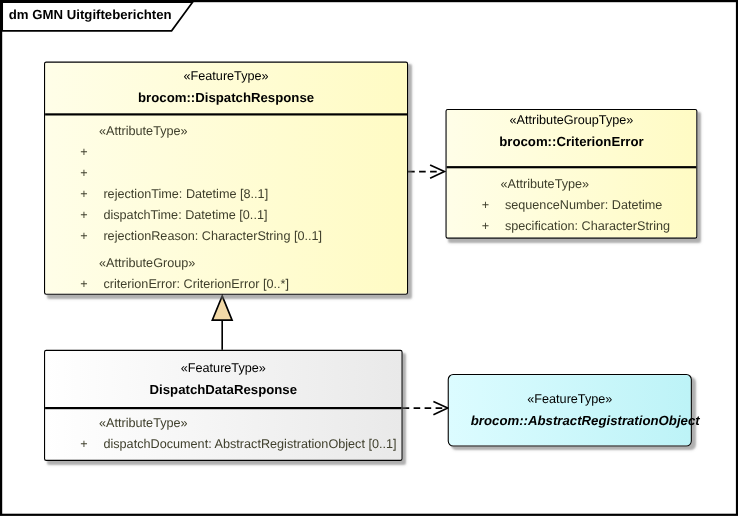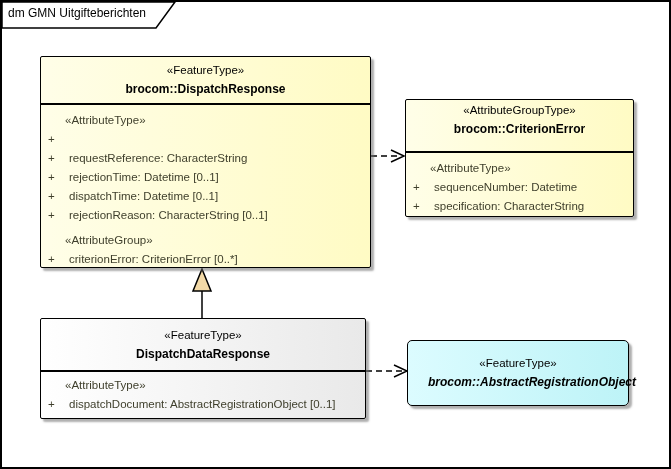--- a/index.html
+++ b/index.html
@@ -6,41 +6,41 @@
   body {
     width:671px; height:469px; position:relative; overflow:hidden;
     background:#ffffff;
     font-family:"Liberation Sans", sans-serif;
     -webkit-font-smoothing:antialiased;
   }
   svg.layer { position:absolute; left:0; top:0; width:671px; height:469px; }
 
   .frame-title {
     position:absolute; left:8px; top:6px;
-    font-size:12px; font-weight:normal; color:#000;
+    font-size:12px; font-weight:bold; color:#000;
   }
 
   .uml-class {
     position:absolute; box-sizing:border-box;
     border:1.5px solid #000; border-radius:2px;
     box-shadow:3px 3px 2px rgba(110,110,110,.55);
   }
   .fill-yellow { background:linear-gradient(90deg,#fffee8 0%,#fffbc4 100%); }
   .fill-gray   { background:linear-gradient(90deg,#ffffff 0%,#e9e9e9 100%); }
   .fill-cyan   { background:linear-gradient(90deg,#dcfcff 0%,#bdf3f7 100%); border-radius:5px; }
 
   .cls-header {
     text-align:center; border-bottom:2px solid #000;
     box-sizing:border-box;
   }
   .stereo { display:block; font-size:11.5px; color:#000; line-height:17px; }
   .cls-name { display:block; font-size:12px; font-weight:bold; color:#000; line-height:20px; }
   .cls-name.abstract { font-style:italic;padding-left:20px; }
 
-  .cls-body { font-size:11.5px; color:#3f3f2c; }
+  .cls-body { font-size:11.5px; color:#3f3f2c;margin-left:25px; }
   .sec-label { padding-left:24px; height:19px; line-height:19px; }
   .attr { position:relative; height:19px; line-height:19px; padding-left:28px; white-space:nowrap; }
   .attr .vis { position:absolute; left:7px; top:0; }
 
   .center-stack {
     display:flex; flex-direction:column; justify-content:center;
     height:100%; text-align:center;
   }
 </style>
 </head>
@@ -75,25 +75,24 @@
     <span class="stereo">«FeatureType»</span>
     <span class="cls-name">brocom::DispatchResponse</span>
   </div>
   <div class="cls-body" style="padding-top:6px;">
     <div class="sec-label">«AttributeType»</div>
     <div class="attr">
       <span class="vis">+</span>
     </div>
     <div class="attr">
       <span class="vis">+</span>
-      <span>requestReference: CharacterString</span>
     </div>
     <div class="attr">
       <span class="vis">+</span>
-      <span>rejectionTime: Datetime [0..1]</span>
+      <span>rejectionTime: Datetime [8..1]</span>
     </div>
     <div class="attr">
       <span class="vis">+</span>
       <span>dispatchTime: Datetime [0..1]</span>
     </div>
     <div class="attr">
       <span class="vis">+</span>
       <span>rejectionReason: CharacterString [0..1]</span>
     </div>
     <div class="sec-label" style="margin-top:6px;">«AttributeGroup»</div>

